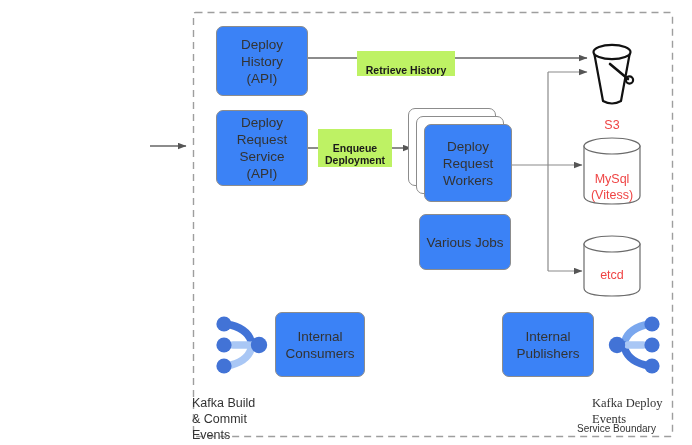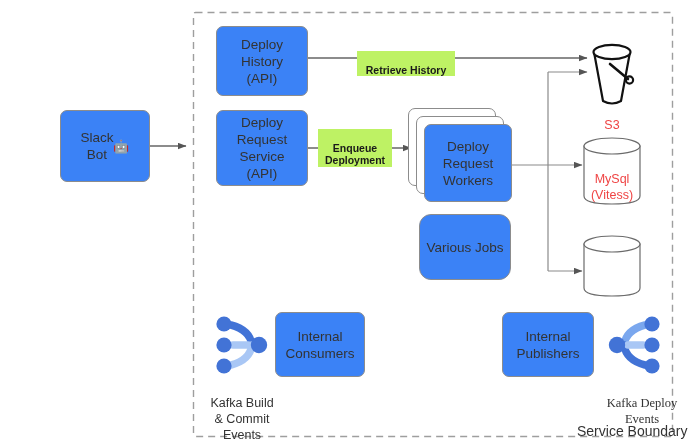--- a/index.html
+++ b/index.html
@@ -60,27 +60,27 @@
     position: absolute;
     font-size: 12.5px;
     color: #ef4444;
     text-align: center;
     white-space: pre-line;
   }
   .kafka-caption {
     position: absolute;
     font-size: 12.5px;
     color: #333333;
-    text-align: center;
+    text-align: left;
     line-height: 16px;
     white-space: pre-line;
   }
   .boundary-label {
     position: absolute;
-    font-size: 14px;
+    font-size: 10px;
     color: #333333;
     white-space: nowrap;
   }
   .emoji {
     font-size: 13px;
   }
 </style>
 </head>
 <body>
 
@@ -142,24 +142,20 @@
       <path d="M645,325 Q626,330 624,345" fill="none" stroke="#7aa7ee" stroke-width="7.5" stroke-linecap="round"></path>
       <path d="M645,365 Q626,360 624,345" fill="none" stroke="#4273d6" stroke-width="7.5" stroke-linecap="round"></path>
       <path d="M628,345 L643,345" fill="none" stroke="#a9c7f5" stroke-width="7.5" stroke-linecap="round"></path>
       <circle cx="652" cy="324" r="7.6" fill="#4273d6"></circle>
       <circle cx="652" cy="345" r="7.6" fill="#4273d6"></circle>
       <circle cx="652" cy="366" r="7.6" fill="#4273d6"></circle>
       <circle cx="617" cy="345" r="8.2" fill="#4273d6"></circle>
     </g>
   </svg>
 
-  <div class="node-box" style="left:60px; top:110px; width:90px; height:72px;">
-    <span>Slack
-Bot </span><span class="emoji">🤖</span>
-  </div>
 
   <div class="node-box" style="left:216px; top:26px; width:92px; height:70px;">
     <span>Deploy
 History
 (API)</span>
   </div>
 
   <div class="node-box" style="left:216px; top:110px; width:92px; height:76px;">
     <span>Deploy
 Request
@@ -168,21 +164,21 @@
   </div>
 
   <div class="stack-ghost" style="left:408px; top:108px; width:88px; height:78px;"></div>
   <div class="stack-ghost" style="left:416px; top:116px; width:88px; height:78px;"></div>
   <div class="node-box" style="left:424px; top:124px; width:88px; height:78px;">
     <span>Deploy
 Request
 Workers</span>
   </div>
 
-  <div class="node-box" style="left:419px; top:214px; width:92px; height:66px;border-radius:12px;">
+  <div class="node-box" style="left:419px; top:214px; width:92px; height:56px;">
     <span>Various Jobs</span>
   </div>
 
   <div class="node-box" style="left:275px; top:312px; width:90px; height:65px;">
     <span>Internal
 Consumers</span>
   </div>
 
   <div class="node-box" style="left:502px; top:312px; width:92px; height:65px;">
     <span>Internal
@@ -196,20 +192,23 @@
     <span>Enqueue
 Deployment</span>
   </div>
 
   <div class="store-label" style="left:582px; top:104px; width:60px;">
     <span>S3</span>
   </div>
   <div class="store-label" style="left:577px; top:155px; width:70px; line-height:16px;">
     <span>MySql
 (Vitess)</span>
+  </div>
+  <div class="store-label" style="left:577px; top:254px; width:70px;">
+    <span>etcd</span>
   </div>
 
   <div class="kafka-caption" style="left:192px; top:379px; width:100px;">
     <span>Kafka Build
 &amp; Commit
 Events</span>
   </div>
   <div class="kafka-caption" style="left:592px; top:379px; width:100px;font-family:Liberation Serif, serif;">
     <span>Kafka Deploy
 Events</span>

